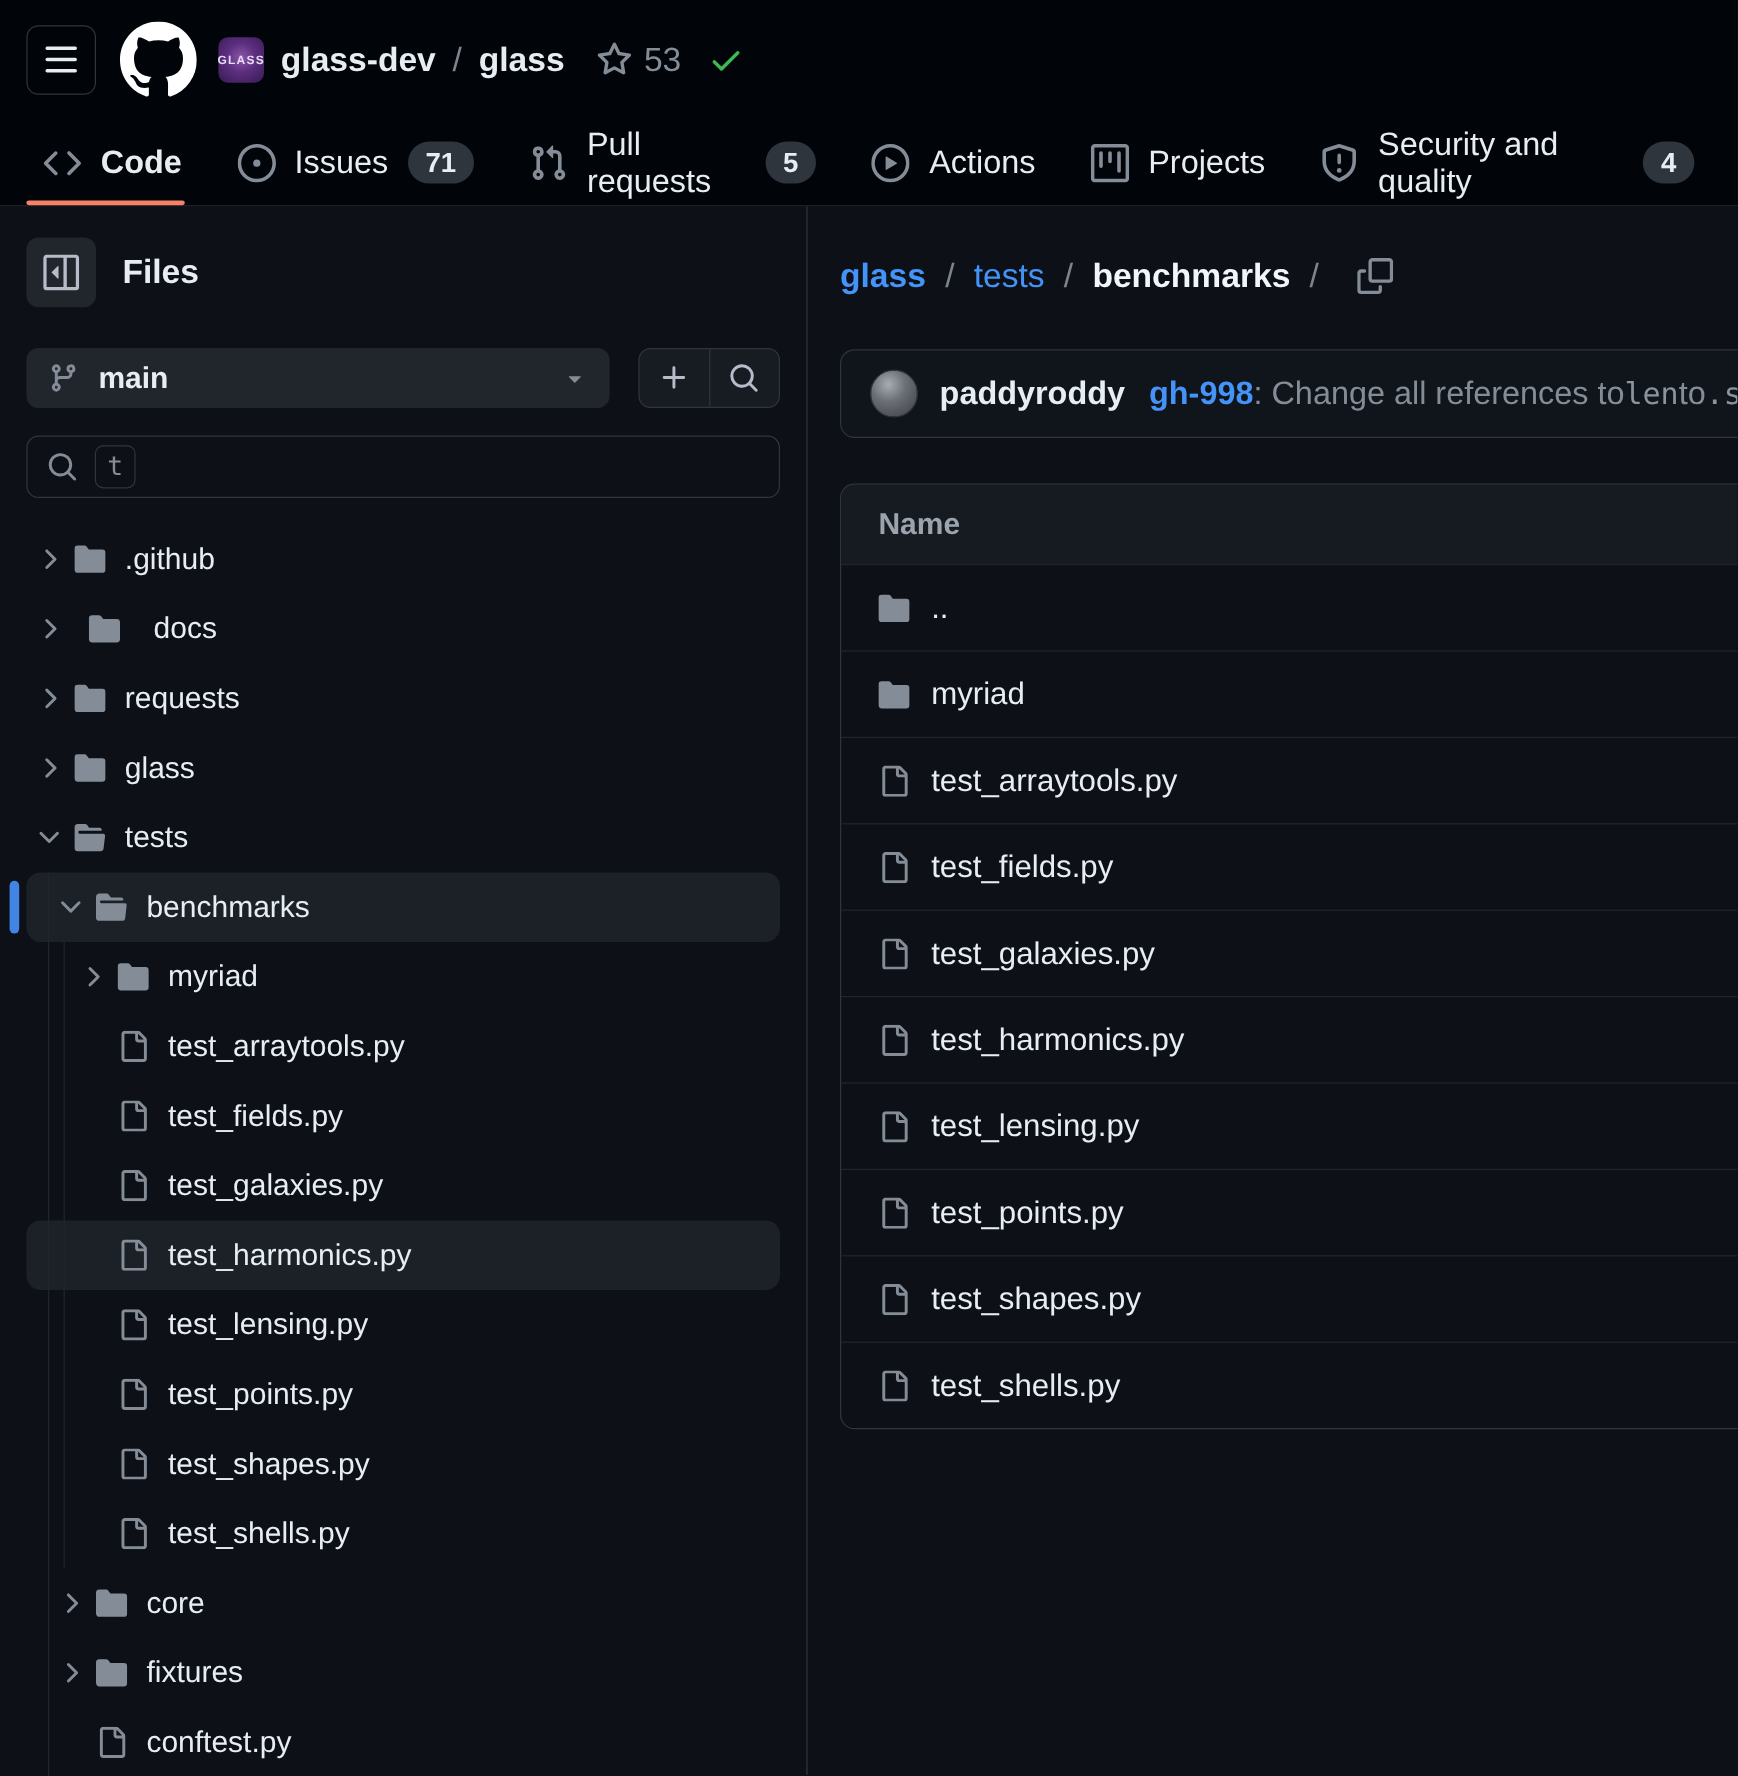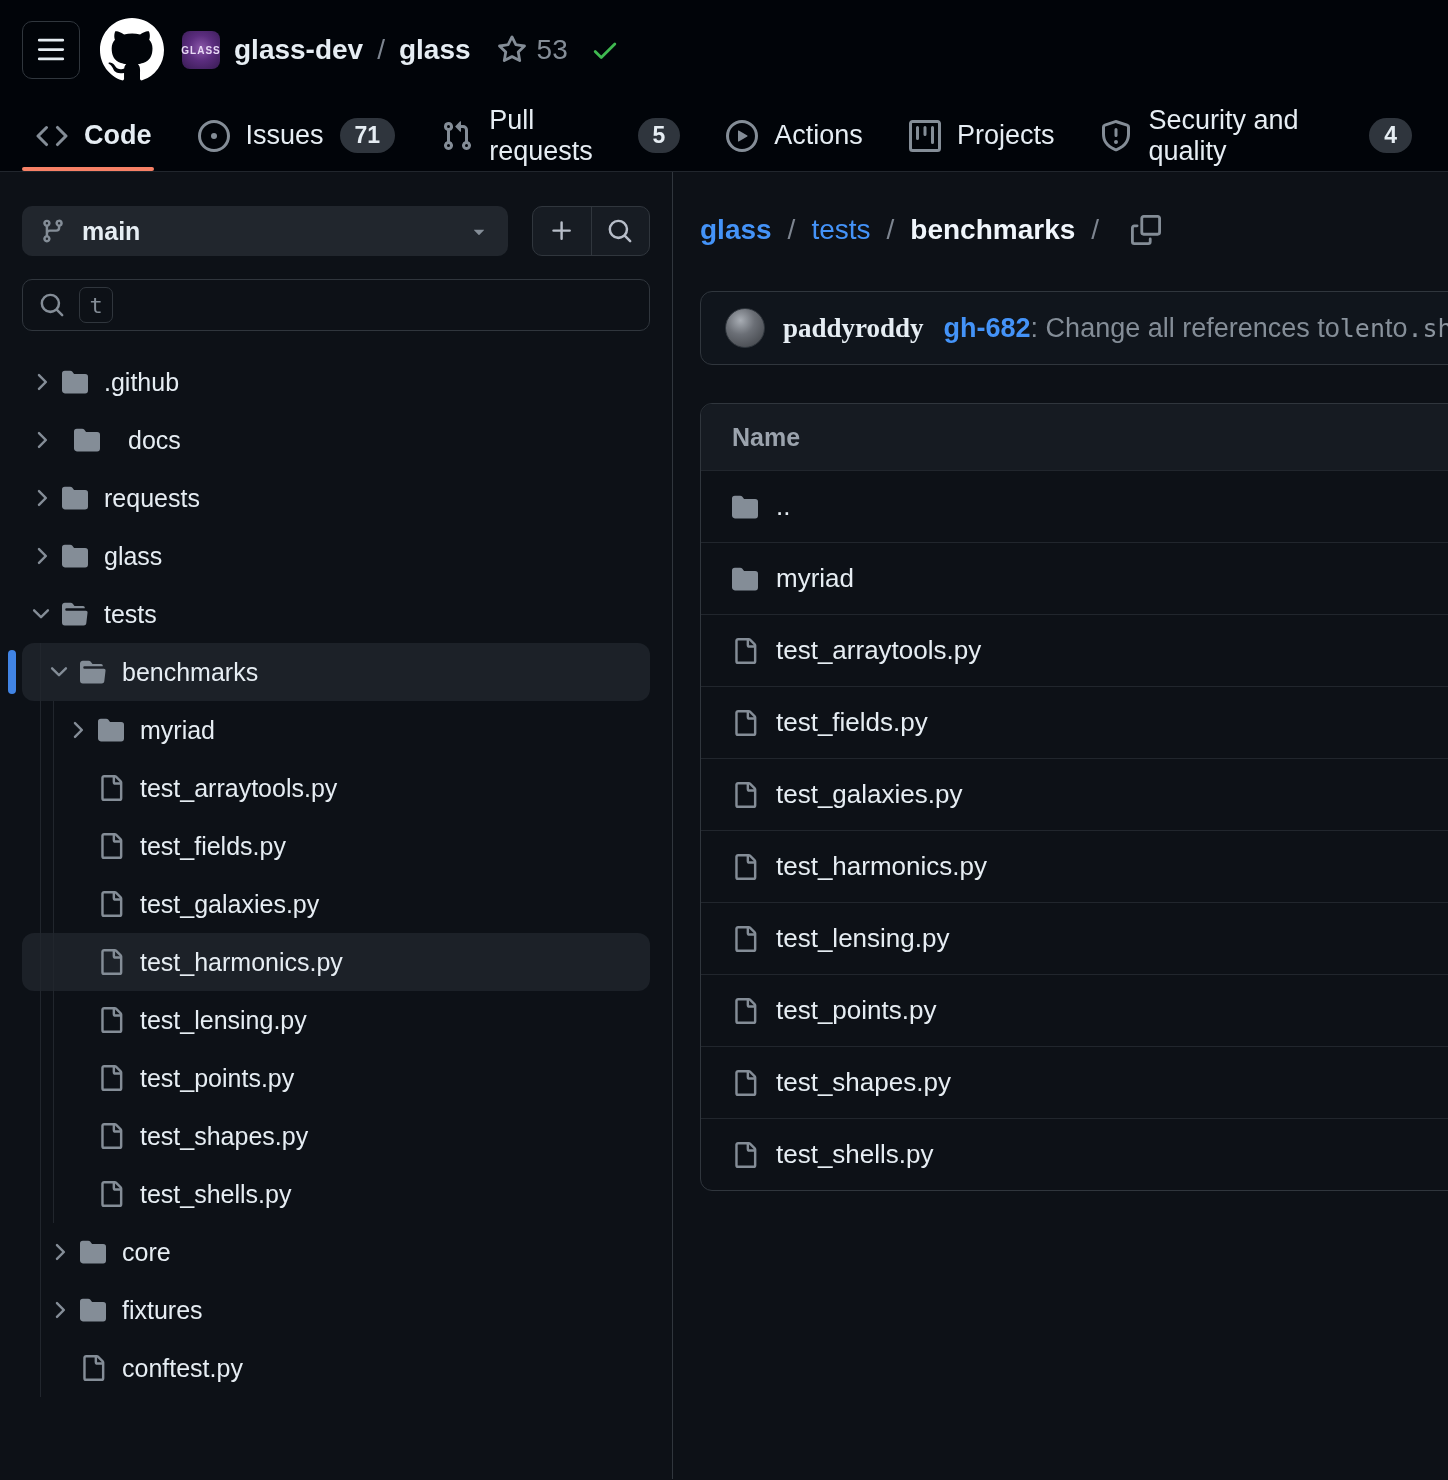--- a/index.html
+++ b/index.html
@@ -94,21 +94,21 @@
   .bc-sep { color:#7d8590; }
   .bc-current { font-weight:700; color:#f0f6fc; }
   .copy-btn { width:30px; height:30px; color:#848d97; margin-left:16px; cursor:pointer; background:none; border:none; padding:0; }
 
   .commit-bar { margin-top:37px; margin-right:-60px; height:74px; border:1px solid #30363d;
     border-radius:12px; background:#10151c; display:flex; align-items:center; padding:0 24px;
     white-space:nowrap; overflow:hidden; }
   .commit-avatar { width:40px; height:40px; border-radius:50%; flex:none;
     background:radial-gradient(circle at 38% 30%, #a8adb4 0%, #6b6f76 40%, #3a3d42 100%);
     border:1px solid #30363d; }
-  .commit-author { font-size:27px; font-weight:700; color:#e6edf3; margin-left:18px;font-family:Liberation Serif, serif; }
+  .commit-author { font-size:27px; font-weight:700; color:#e6edf3; margin-left:18px; }
   .commit-ref { font-size:27px; font-weight:600; color:#4493f8; margin-left:20px; }
   .commit-msg { font-size:27px; color:#848d97; }
   .commit-code { font-size:25px; color:#8b949e; }
 
   .file-table { margin-top:38px; margin-right:-60px; border:1px solid #30363d; border-radius:12px; overflow:hidden; }
   .thead { height:66px; background:#161b22; display:flex; align-items:center; padding:0 31px;
     font-size:25px; font-weight:600; color:#9ba3ad; }
   .trow { height:72px; display:flex; align-items:center; padding:0 31px; border-top:1px solid #21262d; }
   .trow .ficon { width:26px; height:26px; color:#848d97; flex:none; }
   .trow .fname { margin-left:18px; font-size:26px; color:#e6edf3; cursor:pointer; }
@@ -200,20 +200,31 @@
           <path d="M7.467.133a1.748 1.748 0 0 1 1.066 0l5.25 1.68A1.75 1.75 0 0 1 15 3.48V7c0 1.566-.32 3.182-1.303 4.682-.983 1.498-2.585 2.813-5.032 3.855a1.697 1.697 0 0 1-1.33 0c-2.447-1.042-4.049-2.357-5.032-3.855C1.32 10.182 1 8.566 1 7V3.48a1.75 1.75 0 0 1 1.217-1.667l5.25-1.68Zm.61 1.429a.25.25 0 0 0-.153 0l-5.25 1.68a.25.25 0 0 0-.174.238V7c0 1.358.275 2.666 1.057 3.86.784 1.194 2.121 2.34 4.366 3.297a.196.196 0 0 0 .154 0c2.245-.956 3.582-2.104 4.366-3.298C13.225 9.666 13.5 8.36 13.5 7V3.48a.251.251 0 0 0-.174-.237l-5.25-1.68ZM8 10a1 1 0 1 1 0 2 1 1 0 0 1 0-2Zm.75-5.25v3a.75.75 0 0 1-1.5 0v-3a.75.75 0 0 1 1.5 0Z"></path>
         </svg>
       </span>
       <span>Security and quality</span>
       <span class="badge">4</span>
     </div>
   </nav>
 
 <div class="content">
   <aside class="sidebar">
+    <div class="files-row">
+      <button class="collapse-btn">
+        <span class="icn">
+            <svg viewBox="0 0 16 16" fill="currentColor" aria-hidden="true">
+              <path d="M6.823 5.427v5.146a.25.25 0 0 1-.427.177L3.823 8.177a.25.25 0 0 1 0-.354L6.396 5.25a.25.25 0 0 1 .427.177Z"></path>
+              <path d="M1.75 0h12.5C15.216 0 16 .784 16 1.75v12.5A1.75 1.75 0 0 1 14.25 16H1.75A1.75 1.75 0 0 1 0 14.25V1.75C0 .784.784 0 1.75 0ZM1.5 1.75v12.5c0 .138.112.25.25.25H9v-13H1.75a.25.25 0 0 0-.25.25ZM10.5 1.5v13h3.75a.25.25 0 0 0 .25-.25V1.75a.25.25 0 0 0-.25-.25H10.5Z"></path>
+            </svg>
+          </span>
+      </button>
+      <h2 class="files-title">Files</h2>
+    </div>
 
     <div class="branch-row">
       <button class="branch-btn">
         <span class="icn bicon">
             <svg viewBox="0 0 16 16" fill="currentColor" aria-hidden="true">
               <path d="M9.5 3.25a2.25 2.25 0 1 1 3 2.122V6A2.5 2.5 0 0 1 10 8.5H6a1 1 0 0 0-1 1v1.128a2.251 2.251 0 1 1-1.5 0V5.372a2.25 2.25 0 1 1 1.5 0v1.836A2.493 2.493 0 0 1 6 7h4a1 1 0 0 0 1-1v-.628a2.25 2.25 0 0 1-1.5-2.122Zm-6 0a.75.75 0 1 0 1.5 0 .75.75 0 0 0-1.5 0Zm8.25-.75a.75.75 0 1 0 0 1.5.75.75 0 0 0 0-1.5ZM4.25 12a.75.75 0 1 0 0 1.5.75.75 0 0 0 0-1.5Z"></path>
             </svg>
           </span>
         <span>main</span>
         <span class="icn caret">
@@ -500,21 +511,21 @@
       <button class="copy-btn icn">
           <svg viewBox="0 0 16 16" fill="currentColor" aria-hidden="true">
             <path d="M0 6.75C0 5.784.784 5 1.75 5h1.5a.75.75 0 0 1 0 1.5h-1.5a.25.25 0 0 0-.25.25v7.5c0 .138.112.25.25.25h7.5a.25.25 0 0 0 .25-.25v-1.5a.75.75 0 0 1 1.5 0v1.5A1.75 1.75 0 0 1 9.25 16h-7.5A1.75 1.75 0 0 1 0 14.25v-7.5Zm5-5C5 .784 5.784 0 6.75 0h7.5C15.216 0 16 .784 16 1.75v7.5A1.75 1.75 0 0 1 14.25 11h-7.5A1.75 1.75 0 0 1 5 9.25v-7.5Zm1.75-.25a.25.25 0 0 0-.25.25v7.5c0 .138.112.25.25.25h7.5a.25.25 0 0 0 .25-.25v-7.5a.25.25 0 0 0-.25-.25h-7.5Z"></path>
           </svg>
         </button>
     </div>
 
     <div class="commit-bar">
       <span class="commit-avatar"></span>
       <span class="commit-author">paddyroddy</span>
-      <span class="commit-ref">gh-682</span>
+      <span class="commit-ref">gh-998</span>
       <span class="commit-msg">: Change all references to </span>
       <span class="commit-code mono">len</span>
       <span class="commit-msg"> to </span>
       <span class="commit-code mono">.sha</span>
     </div>
 
     <div class="file-table">
       <div class="thead">Name</div>
       <div id="table-rows">
           <div class="trow">

